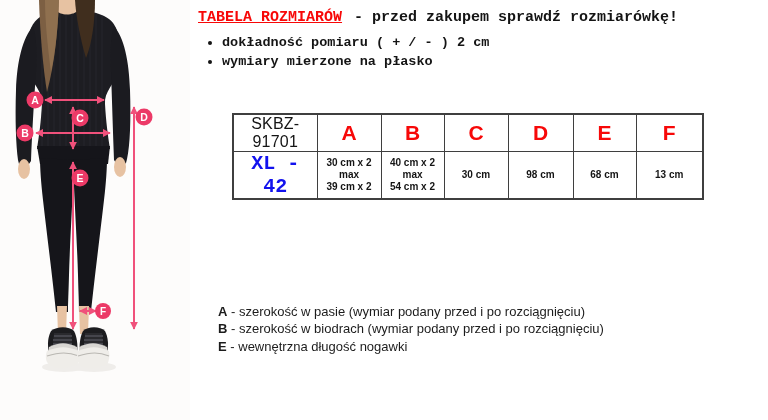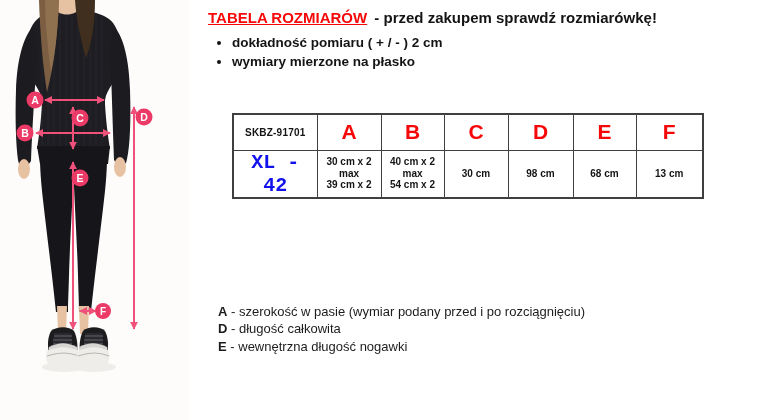--- a/index.html
+++ b/index.html
@@ -3,38 +3,38 @@
 <meta charset="utf-8">
 <style>
   html,body{margin:0;padding:0;background:#fff;}
   .canvas{
     position:relative;width:768px;height:420px;background:#ffffff;overflow:hidden;
     font-family:"Liberation Sans","DejaVu Sans",sans-serif;
   }
   
   .figure{position:absolute;left:0;top:0;}
   
-  .header-block{position:absolute;left:208px;top:9px;}
+  .header-block{position:absolute;left:198px;top:9px;font-family:Liberation Mono, monospace;}
   .title-line{font-size:15px;font-weight:bold;white-space:nowrap;}
   .title-red{color:#f70808;text-decoration:underline;}
   .title-rest{color:#141414;margin-left:3px;}
   .bullets{margin:7px 0 0 0;padding-left:24px;list-style-type:disc;}
   .bullets li{font-size:13.5px;font-weight:bold;color:#141414;line-height:19px;}
   
   .size-table{
     position:absolute;left:232px;top:113px;width:470px;
     border-collapse:collapse;table-layout:fixed;background:#fff;
     border:2px solid #3f3f3f;
   }
   .size-table td{
     border:1.5px solid #3f3f3f;text-align:center;vertical-align:middle;padding:0;
   }
   .row-head{height:36px;}
   .row-data{height:40px;}
-  .cell-code{font-size:10px;font-weight:bold;color:#141414;letter-spacing:.2px;}
+  .cell-code{font-size:16px;font-weight:normal;color:#141414;letter-spacing:.2px;}
   .cell-colh{font-size:21px;font-weight:bold;color:#f70808;}
   .cell-size{font-size:20px;font-weight:bold;color:#1212ee;font-family:Liberation Mono, monospace;}
   .cell-val{font-size:10px;font-weight:bold;color:#141414;white-space:pre-line;line-height:1.18;}
   
   .legend{position:absolute;left:198px;top:303px;}
   .legend-row{font-size:13px;color:#1c1c1c;line-height:17.3px;white-space:nowrap;margin-left:20px;}
   .legend-letter{font-weight:bold;}
 </style>
 </head>
 <body>
@@ -176,22 +176,22 @@
       </tr>
     </tbody>
   </table>
 
   <div class="legend">
     <div class="legend-row">
       <span class="legend-letter">A</span>
       <span class="legend-text">- szerokość w pasie (wymiar podany przed i po rozciągnięciu)</span>
     </div>
     <div class="legend-row">
-      <span class="legend-letter">D</span>
-      <span class="legend-text">- długość całkowita</span>
+      <span class="legend-letter">B</span>
+      <span class="legend-text">- szerokość w biodrach (wymiar podany przed i po rozciągnięciu)</span>
     </div>
     <div class="legend-row">
       <span class="legend-letter">E</span>
       <span class="legend-text">- wewnętrzna długość nogawki</span>
     </div>
   </div>
 
 </div>
 
 </body></html>

